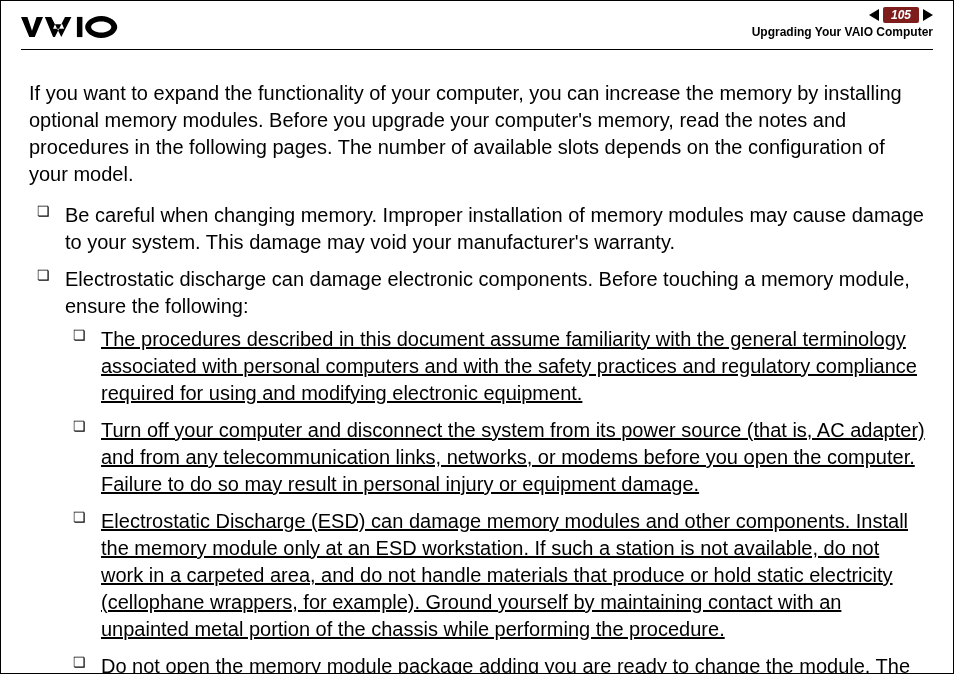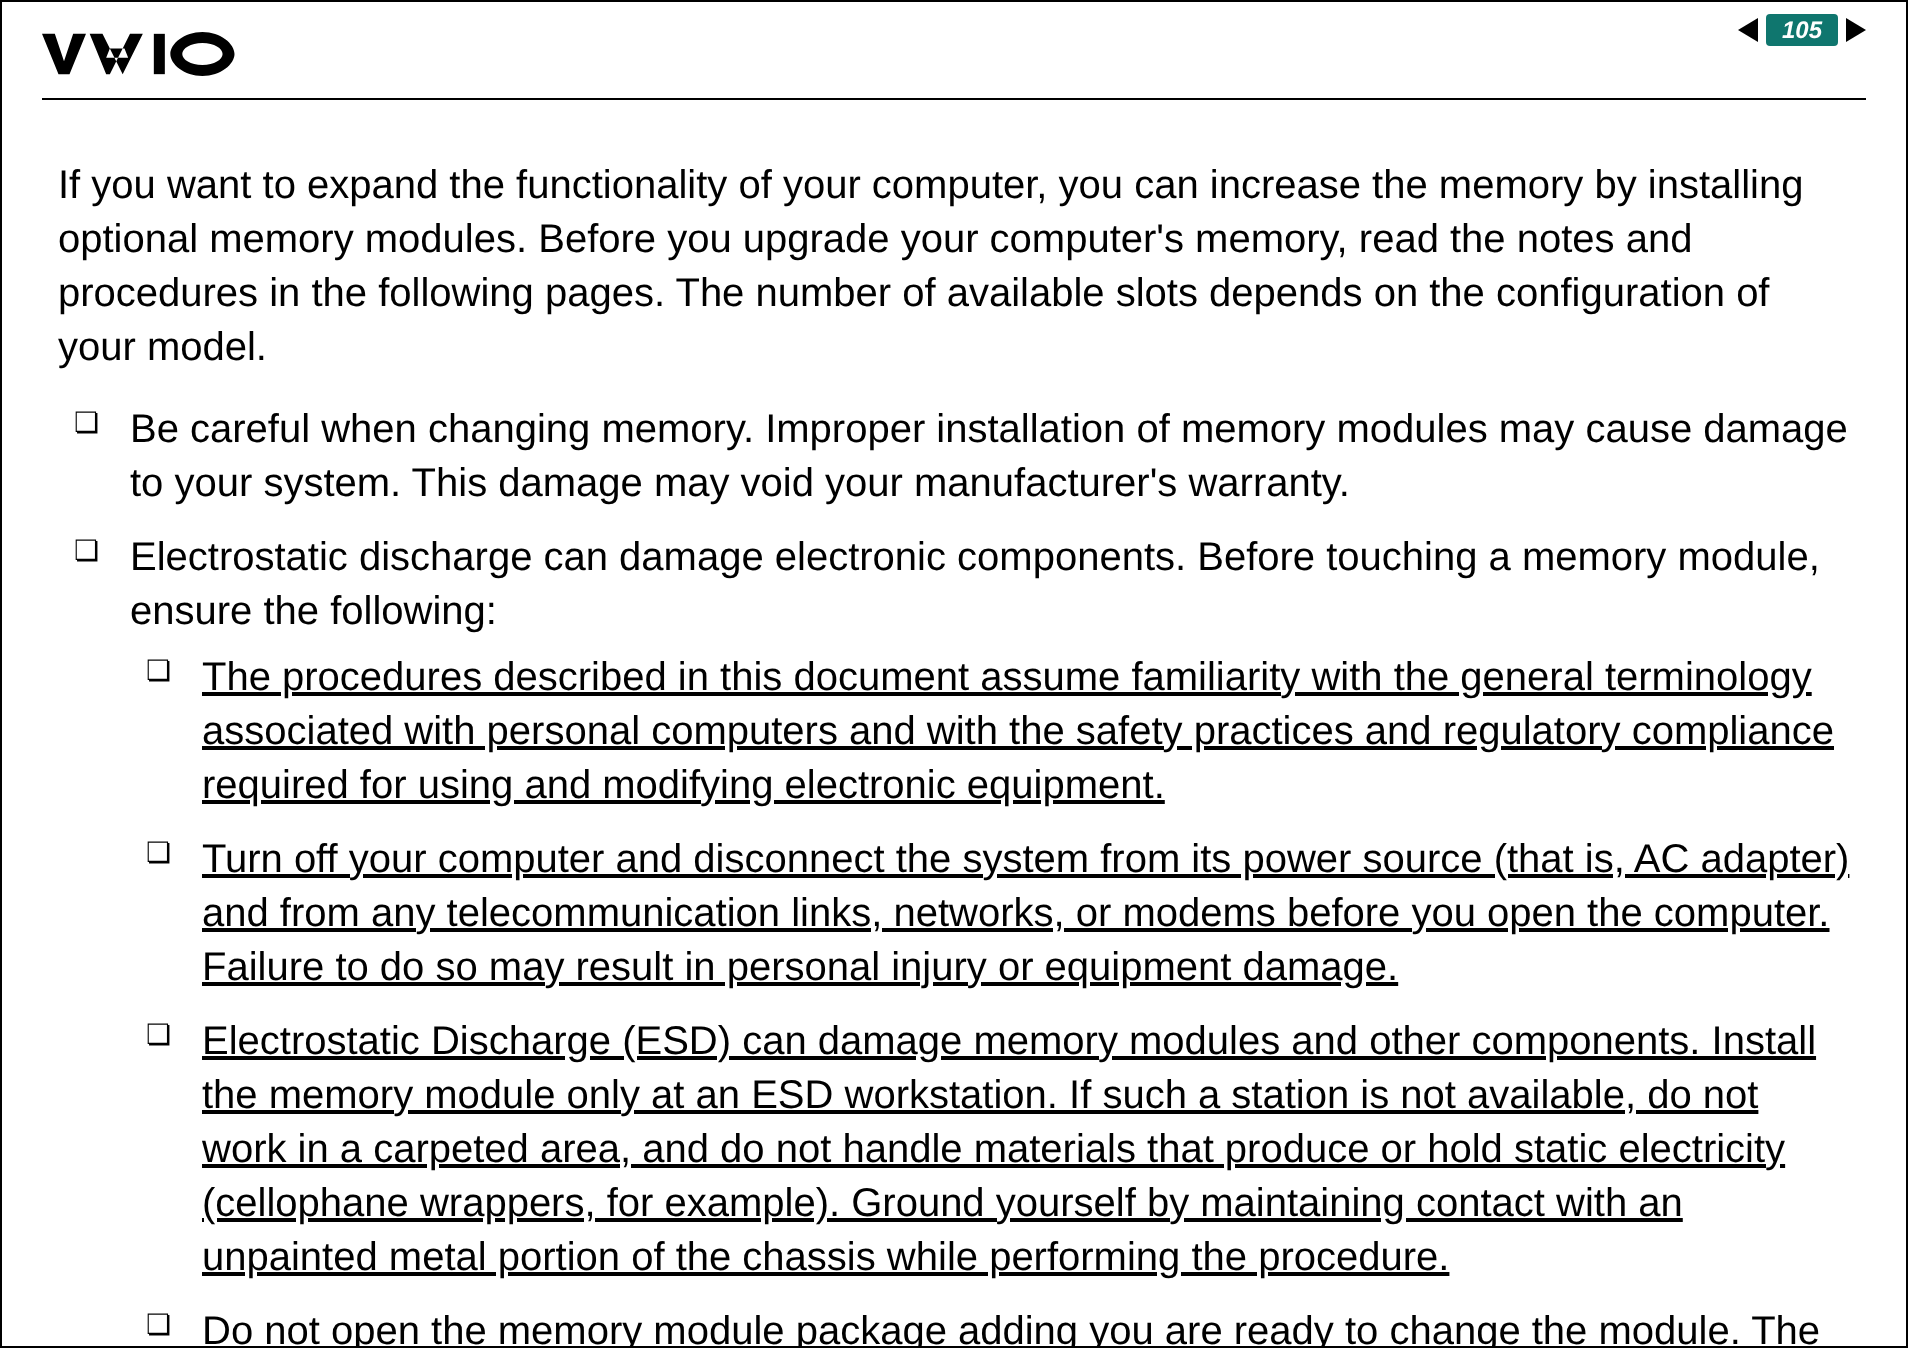--- a/index.html
+++ b/index.html
@@ -31,21 +31,21 @@
     line-height:1.2;
   }
   .page-nav{
     display:flex;
     justify-content:flex-end;
     align-items:center;
     gap:4px;
     margin-bottom:2px;
   }
   .page-badge{
-    background:#0f766e;color:#fff;
+    background:#7f1d1d;color:#fff;
     font-weight:bold;font-style:italic;
     font-size:12px;
     padding:1px 8px;
     border-radius:2px;
   }
   .arrow-left,.arrow-right{
     width:0;height:0;
     border-top:6px solid transparent;
     border-bottom:6px solid transparent;
   }
@@ -117,20 +117,21 @@
       <rect x="122" y="6" width="12" height="44"></rect>
       <path d="M175 4 C195 4 210 17 210 28 C210 39 195 52 175 52 C155 52 140 39 140 28 C140 17 155 4 175 4 Z M175 16 C162 16 153 22 153 28 C153 34 162 40 175 40 C188 40 197 34 197 28 C197 22 188 16 175 16 Z" fill-rule="evenodd"></path>
     </g>
   </svg>
   <div class="hdr-right">
     <div class="page-nav">
       <div class="arrow-left"></div>
       <div class="page-badge">105</div>
       <div class="arrow-right"></div>
     </div>
+    <div>Upgrading Your VAIO Computer</div>
   </div>
 </div>
 
 <hr class="rule">
 
 <div class="content">
   <p class="intro">If you want to expand the functionality of your computer, you can increase the memory by installing optional memory modules. Before you upgrade your computer's memory, read the notes and procedures in the following pages. The number of available slots depends on the configuration of your model.</p>
   <ul class="bul">
     <li>Be careful when changing memory. Improper installation of memory modules may cause damage to your system. This damage may void your manufacturer's warranty.</li>
     <li>

